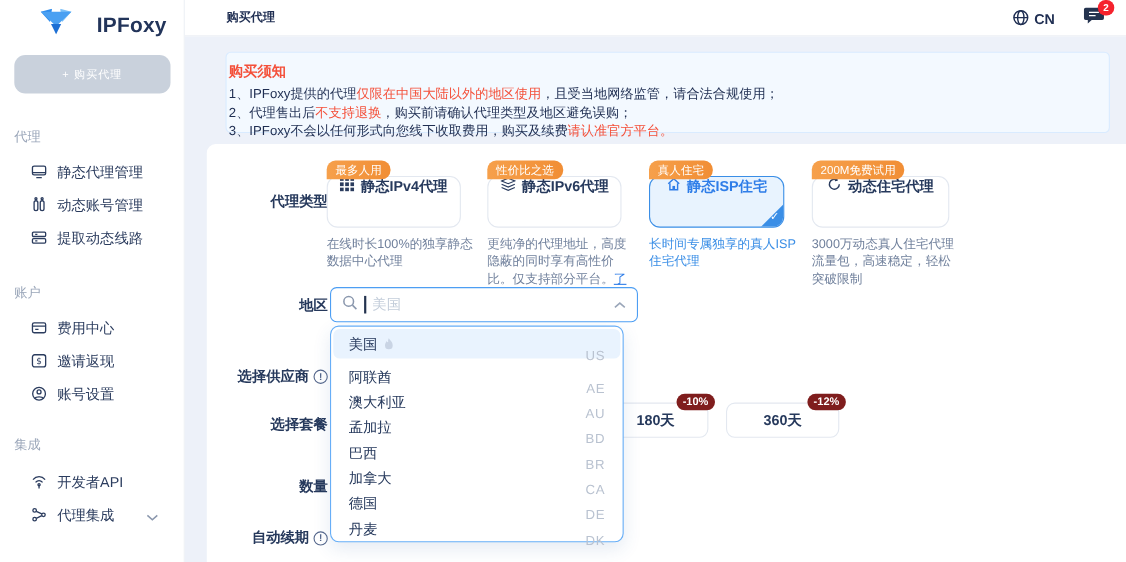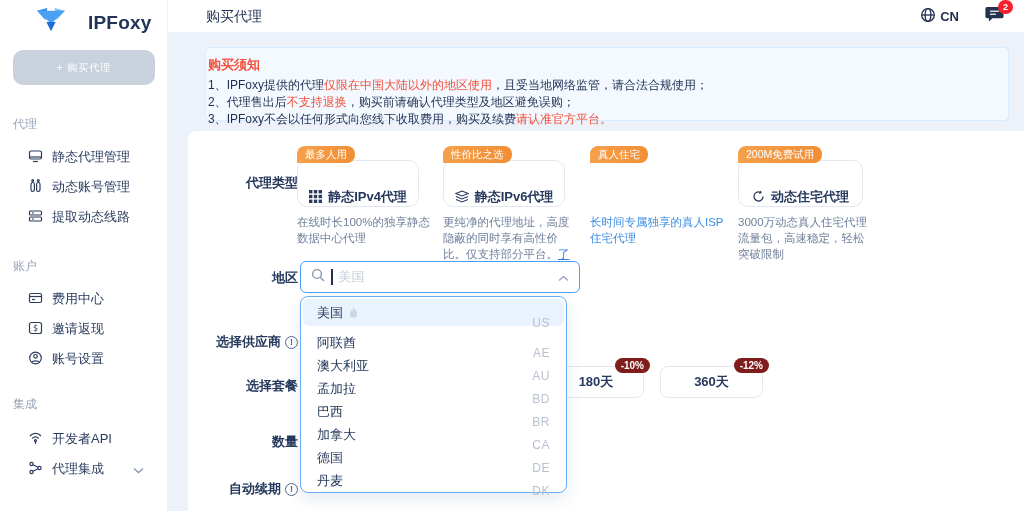--- a/index.html
+++ b/index.html
@@ -11,41 +11,41 @@
   .logo { position:absolute; left:36px; top:8px; display:flex; align-items:center; gap:22px; }
   .logo-text { font-size:19px; font-weight:bold; color:#22345a; letter-spacing:0.2px; }
   .buy-btn { position:absolute; left:13px; top:50px; width:142px; height:35px; background:#c9d1dc; border:none; border-radius:10px; color:#ffffff; font-size:10px; letter-spacing:1px; cursor:pointer; }
   .nav-label { position:absolute; left:13px; font-size:12px; color:#9aa6b9; }
   .nav-item { position:absolute; left:28px; display:flex; align-items:center; gap:9px; font-size:13px; color:#2b3c5e; cursor:pointer; width:130px; }
   .nav-item svg { flex:none; }
   .chev { position:absolute; right:14px; }
 
   
   .header { position:absolute; left:168px; top:0; width:856px; height:33px; background:#ffffff; border-bottom:1px solid #eef1f6; z-index:25; }
-  .h-title { position:absolute; left:38px; top:8px; font-size:14px; font-weight:normal; color:#1f2e52; }
+  .h-title { position:absolute; left:38px; top:8px; font-size:11px; font-weight:bold; color:#1f2e52; }
   .h-right { position:absolute; right:20px; top:6px; display:flex; align-items:center; gap:26px; }
   .lang { display:flex; align-items:center; gap:4px; cursor:pointer; }
   .lang span { font-size:13px; font-weight:bold; color:#1f2e52; }
   .chat-wrap { position:relative; cursor:pointer; }
   .badge-red { position:absolute; top:-6px; right:-9px; min-width:15px; height:14px; border-radius:8px; background:#f5222d; color:#fff; font-size:9px; font-weight:bold; display:flex; align-items:center; justify-content:center; padding:0 3px; }
 
   
   .notice { position:absolute; left:205px; top:47px; width:804px; height:74px; background:#f3f9ff; border:1px solid #d9ebff; border-radius:5px; padding:8px 2px 6px; z-index:5; }
   .n-title { font-size:13px; font-weight:bold; color:#f4503a; margin-bottom:3px; }
   .n-item { font-size:12px; color:#1f2e52; line-height:17px; }
   .red { color:#f4503a; }
 
   
   .panel { position:absolute; left:188px; top:131px; width:836px; height:380px; background:#ffffff; border-radius:8px 0 0 0; z-index:1; }
 
   .flabel { position:absolute; width:116px; text-align:right; font-size:13px; font-weight:bold; color:#26395c; display:flex; justify-content:flex-end; align-items:center; gap:4px; z-index:2; }
   .info { width:13px; height:13px; border:1px solid #55678c; border-radius:50%; color:#55678c; font-size:9px; font-weight:bold; display:inline-flex; align-items:center; justify-content:center; flex:none; }
 
   
-  .tcard { position:absolute; top:160px; height:47px; background:#fff; border:1px solid #e3e8f0; border-radius:10px; display:flex; align-items:flex-end; justify-content:center; gap:6px; font-size:13px; font-weight:bold; color:#26395c; cursor:pointer; z-index:2; }
+  .tcard { position:absolute; top:160px; height:47px; background:#fff; border:1px solid #e3e8f0; border-radius:10px; display:flex; align-items:flex-start; justify-content:center; gap:6px; font-size:13px; font-weight:bold; color:#26395c; cursor:pointer; z-index:2; }
   .tcard.sel { background:#e8f3fe; border:1.5px solid #3a8ee6; color:#2e7de8; overflow:hidden; }
   .tbadge { position:absolute; top:146px; height:17px; background:linear-gradient(90deg,#f6a04b,#f18e35); border-radius:8px 8px 8px 0; color:#fff; font-size:10.5px; display:flex; align-items:center; padding:0 8px; z-index:3; }
   .corner { position:absolute; right:-1px; bottom:-1px; width:0; height:0; border-left:22px solid transparent; border-bottom:22px solid #3a8ee6; }
   .corner span { position:absolute; left:-13px; top:7px; color:#fff; font-size:10px; font-weight:bold; }
   .tdesc { position:absolute; top:214px; width:134px; font-size:11.5px; line-height:16px; color:#70809c; z-index:2; }
   .tdesc.blue { color:#3a8ee6; }
   .link { color:#2e7de8; text-decoration:underline; cursor:pointer; }
 
   
   .region-box { position:absolute; left:300px; top:261px; width:280px; height:32px; background:#fff; border:1.5px solid #4d9ef3; border-radius:6px; display:flex; align-items:center; padding:0 10px; gap:6px; z-index:22; }
@@ -217,20 +217,31 @@
     <span><svg width="14" height="13" viewBox="0 0 14 13" fill="none" stroke="#2b3c5e" stroke-width="1.1">
           <polygon points="7,1 13,3.5 7,6 1,3.5"></polygon>
           <polyline points="1,6.5 7,9 13,6.5"></polyline>
           <polyline points="1,9.5 7,12 13,9.5"></polyline>
         </svg></span>
     <span>静态IPv6代理</span>
   </div>
   <div class="tdesc" style="left:443px; width:130px"><span>更纯净的代理地址，高度隐蔽的同时享有高性价比。仅支持部分平台。</span><span class="link">了解更多</span></div>
 
   <div class="tbadge" style="left:590px">真人住宅</div>
+  <div class="tcard sel" style="left:590px; width:123px">
+    <span><svg width="13" height="13" viewBox="0 0 13 13" fill="none" stroke="#2e7de8" stroke-width="1.3">
+          <path d="M1.5 6 L6.5 1.5 L11.5 6"></path>
+          <path d="M3 5.5 V11.5 H10 V5.5"></path>
+          <rect x="5.3" y="8" width="2.4" height="3.5" fill="#2e7de8" stroke="none"></rect>
+        </svg></span>
+    <span>静态ISP住宅</span>
+    <span class="corner">
+        <span>✓</span>
+      </span>
+  </div>
   <div class="tdesc blue" style="left:590px">长时间专属独享的真人ISP住宅代理</div>
 
   <div class="tbadge" style="left:738px">200M免费试用</div>
   <div class="tcard" style="left:738px; width:125px">
     <span><svg width="13" height="13" viewBox="0 0 13 13" fill="none" stroke="#2b3c5e" stroke-width="1.3">
           <path d="M11 6.5 A4.5 4.5 0 1 1 8.8 2.6"></path>
           <polyline points="8.6,0.8 9,2.8 7,3.3" stroke-width="1.1"></polyline>
         </svg></span>
     <span>动态住宅代理</span>
   </div>

